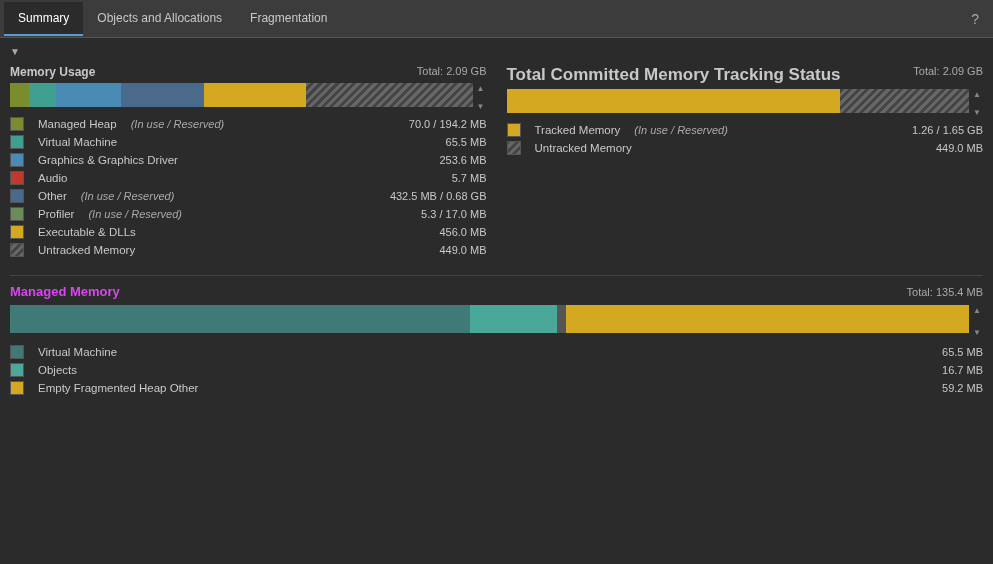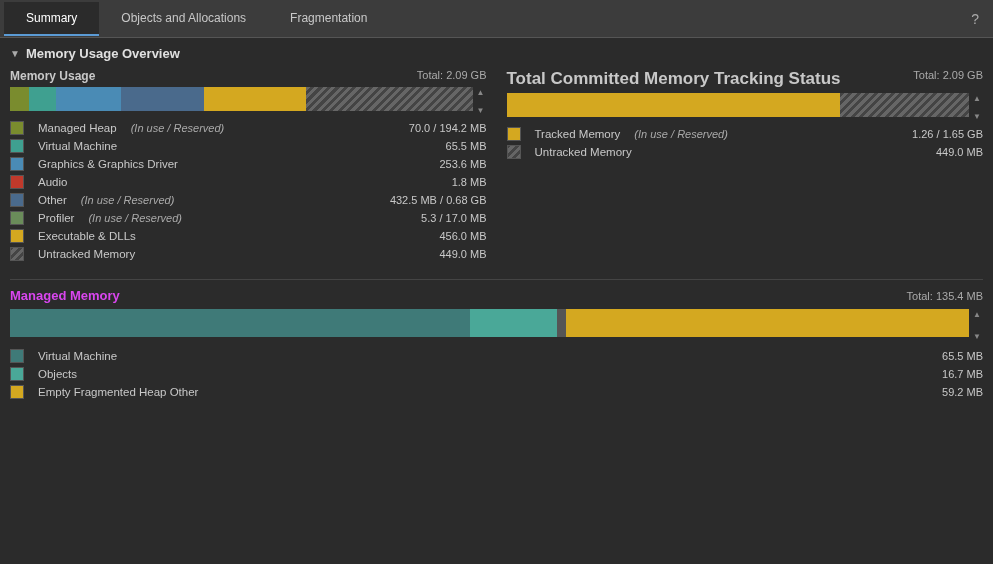--- a/index.html
+++ b/index.html
@@ -17,21 +17,21 @@
     .tabs-bar {
       display: flex;
       align-items: center;
       background: #3c3c3c;
       border-bottom: 1px solid #555;
       height: 38px;
       padding: 0 4px;
       position: relative;
     }
     .tab {
-      padding: 8px 22px;
+      padding: 8px 14px;
       cursor: pointer;
       color: #c8c8c8;
       font-size: 12px;
       border-bottom: 2px solid transparent;
       height: 34px;
       display: flex;
       align-items: center;
     }
     .tab.active {
       color: #fff;
@@ -243,21 +243,20 @@
   <div class="tab">
     <span>Fragmentation</span>
   </div>
   <div class="help-icon">?</div>
 </div>
 
 <div class="content">
 
   <div class="section-header">
     <span class="triangle">▼</span>
-    <span>Memory Usage Overview</span>
   </div>
 
   <div class="overview-grid">
 
     <div>
       <div class="col-header">
         <span class="col-title">Memory Usage</span>
         <span class="col-total">Total: 2.09 GB</span>
       </div>
 
@@ -297,21 +296,21 @@
           <div class="legend-swatch" style="background:#4a8bb5;"></div>
           <span>Graphics &amp; Graphics Driver</span>
         </div>
         <span class="legend-value">253.6 MB</span>
       </div>
       <div class="legend-item">
         <div class="legend-left">
           <div class="legend-swatch" style="background:#c0392b;"></div>
           <span>Audio</span>
         </div>
-        <span class="legend-value">1.8 MB</span>
+        <span class="legend-value">5.7 MB</span>
       </div>
       <div class="legend-item">
         <div class="legend-left">
           <div class="legend-swatch" style="background:#4a6a8c;"></div>
           <span>Other</span>
           <span class="legend-italic">(In use / Reserved)</span>
         </div>
         <span class="legend-value">432.5 MB / 0.68 GB</span>
       </div>
       <div class="legend-item">

